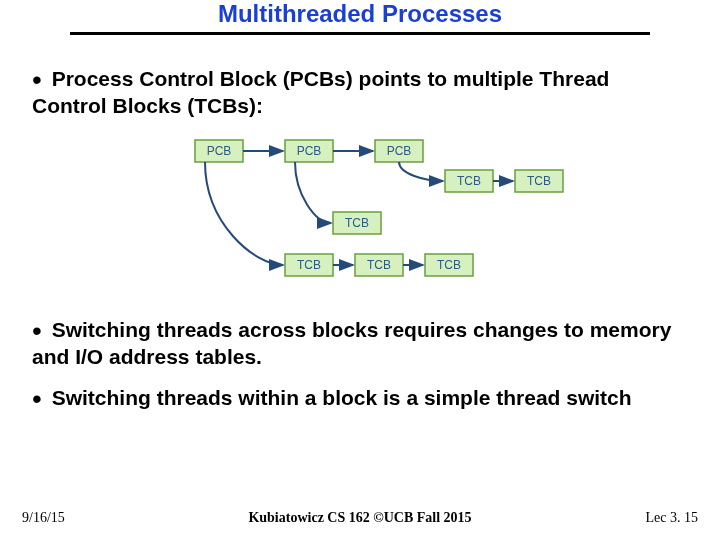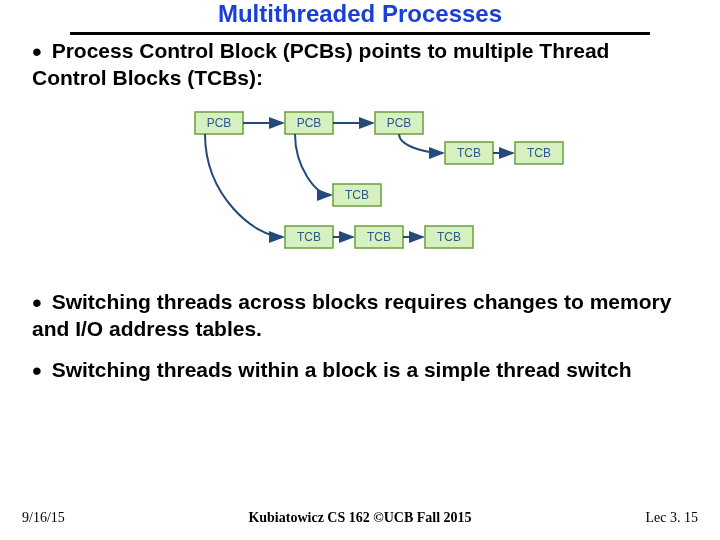--- a/index.html
+++ b/index.html
@@ -18,21 +18,21 @@
     font-weight: bold;
     font-size: 24px;
   }
   .title-underline {
     width: 580px;
     height: 3px;
     background: #000;
     margin: 4px auto 0 auto;
   }
   .content {
-    padding: 2px 32px 0 32px;
+    padding: 30px 32px 0 32px;
   }
   .bullet {
     color: #000;
     font-size: 21px;
     font-weight: bold;
     line-height: 1.3;
     margin-bottom: 14px;
   }
   .bullet .dot {
     font-size: 28px;

